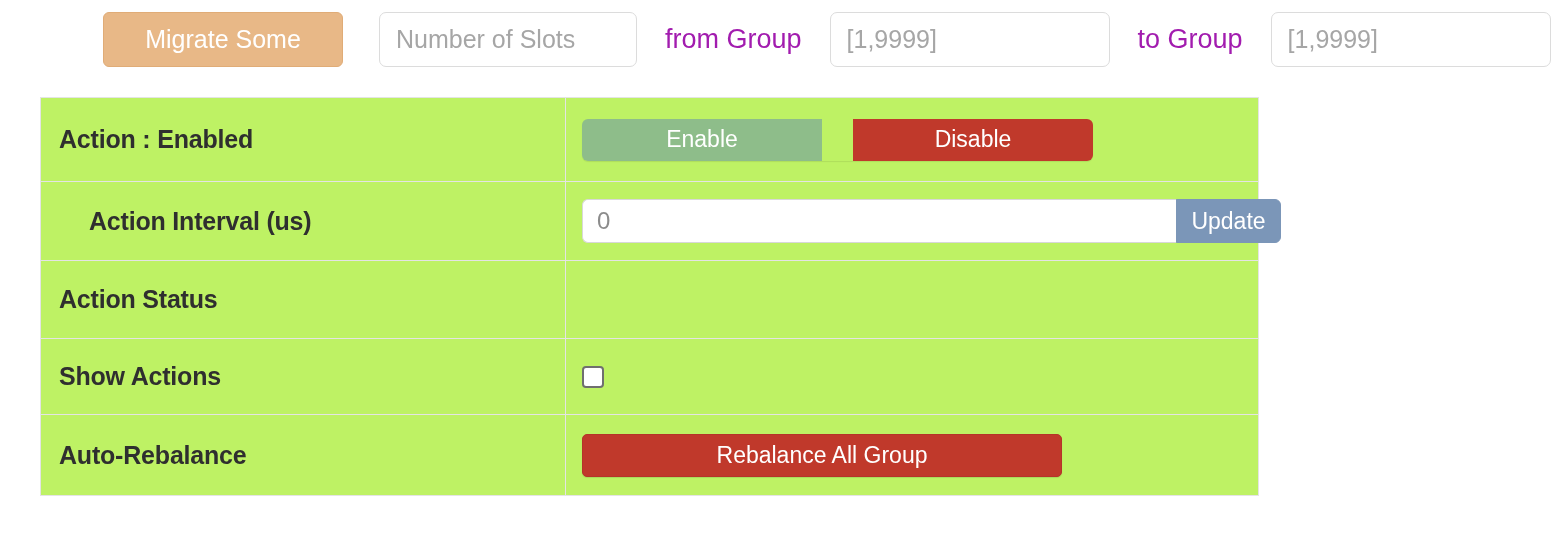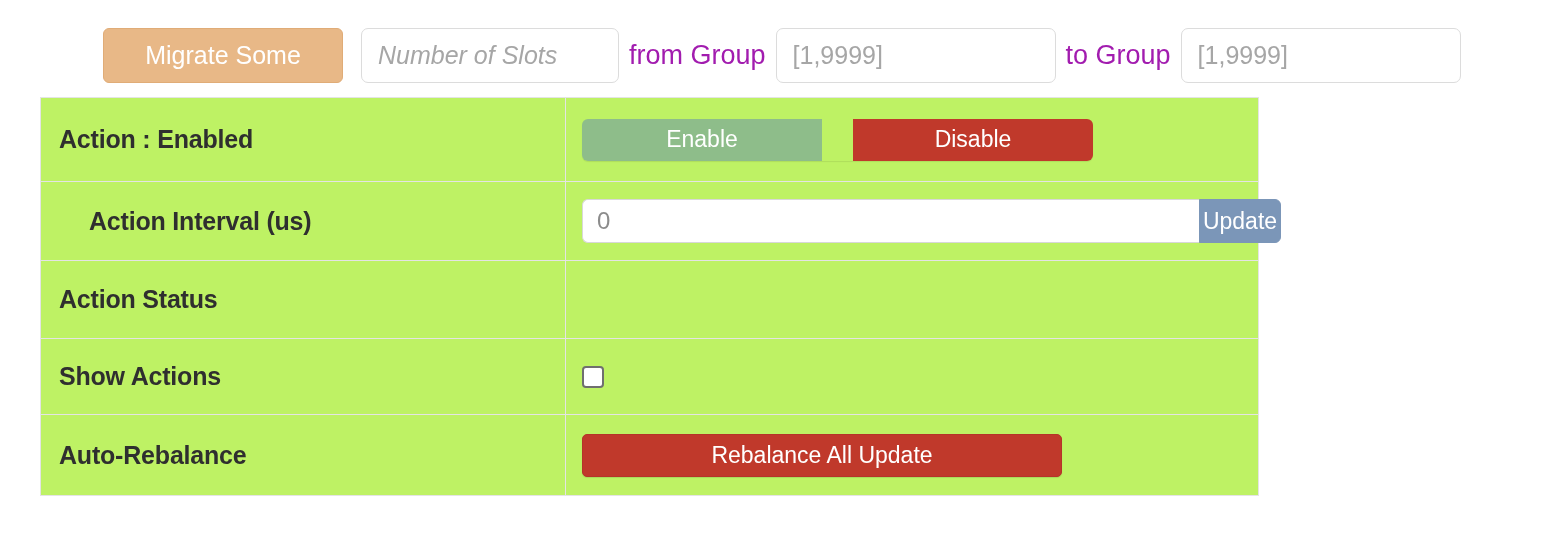--- a/index.html
+++ b/index.html
@@ -12,24 +12,24 @@
     height: 534px;
     font-family: "Liberation Sans", sans-serif;
     color: #2b2b2b;
     overflow: hidden;
   }
 
   
   .migrate-bar {
     position: absolute;
     left: 70px;
-    top: 28px;
+    top: 12px;
     display: flex;
     align-items: center;
-    gap: 0;
+    gap: 18px;
     padding-left: 33px;
   }
   .btn-migrate {
     width: 240px;
     height: 55px;
     background: #e8b887;
     color: #ffffff;
     border: 1px solid #e0ac77;
     border-radius: 6px;
     font-size: 25px;
@@ -46,21 +46,21 @@
     border: 1px solid #dcdcdc;
     border-radius: 7px;
     font-size: 25px;
     font-family: "Liberation Sans", sans-serif;
     color: #555;
     padding: 0 16px;
     box-sizing: border-box;
     outline: none;
   }
   .txt-input::placeholder { color: #a6a6a6; opacity: 1; }
-  #slots-input { width: 258px; margin-left: 18px; font-style: italic; }
+  #slots-input { width: 258px; margin-left: 18px; }
   #from-group-input { width: 280px; margin-left: 10px; }
   #to-group-input  { width: 280px; margin-left: 10px; }
   .bar-label {
     font-size: 27px;
     color: #a21caf;
     margin-left: 10px;
     white-space: nowrap;
     font-family: "Liberation Sans", sans-serif;
   }
 
@@ -133,21 +133,21 @@
     font-size: 24px;
     font-family: "Liberation Sans", sans-serif;
     color: #444;
     padding: 0 14px;
     outline: none;
     box-sizing: border-box;
     background: #fff;
   }
   .interval-input::placeholder { color: #8c8c8c; opacity: 1; }
   .btn-update {
-    width: 82px;
+    width: 105px;
     background: #7b96b8;
     color: #ffffff;
     border: 1px solid #7b96b8;
     border-radius: 0 6px 6px 0;
     font-size: 23px;
     font-family: "Liberation Sans", sans-serif;
     cursor: pointer;
     padding: 0;
   }
 
@@ -227,17 +227,17 @@
     <tr class="row-show">
       <td class="label-cell">Show Actions</td>
       <td class="value-cell">
         <span class="chk"></span>
       </td>
     </tr>
 
     <tr class="row-rebalance">
       <td class="label-cell">Auto-Rebalance</td>
       <td class="value-cell">
-        <button class="btn-rebalance">Rebalance All Update</button>
+        <button class="btn-rebalance">Rebalance All Group</button>
       </td>
     </tr>
   </tbody>
 </table>
 
 </body></html>

